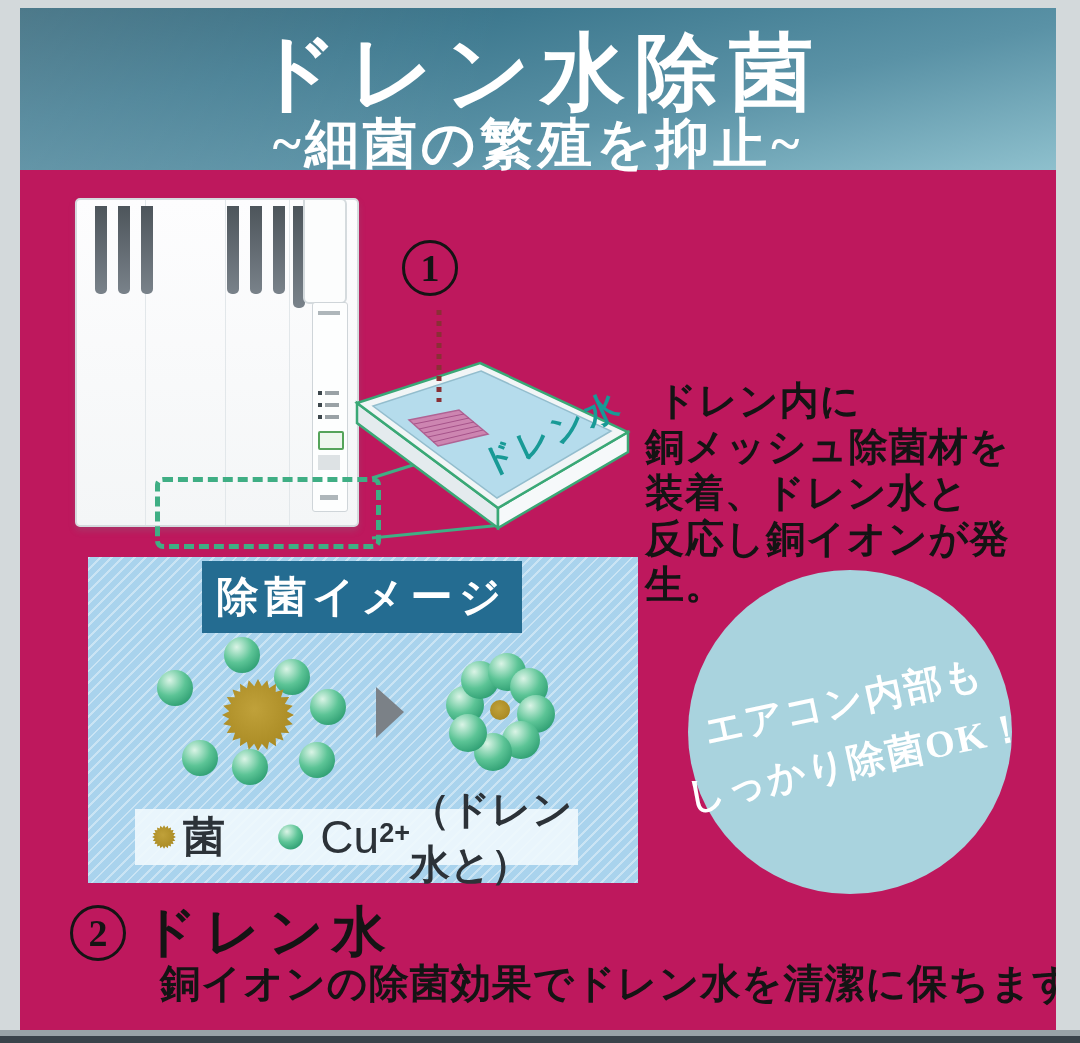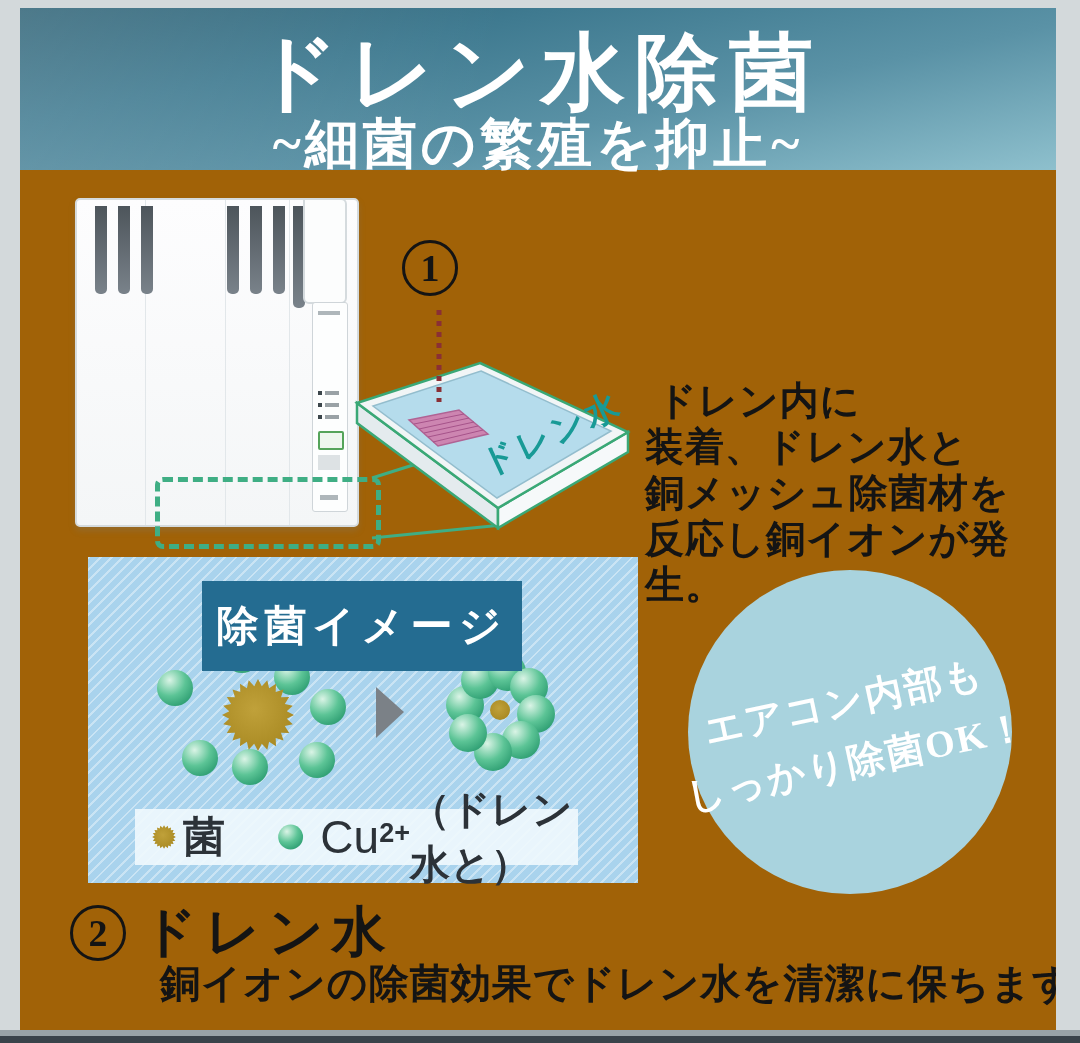--- a/index.html
+++ b/index.html
@@ -1,18 +1,18 @@
 <!DOCTYPE html>
 <html><head>
 <meta charset="utf-8">
 <style>
   html,body{margin:0;padding:0;}
   body{width:1080px;height:1043px;position:relative;font-family:"Liberation Serif","DejaVu Serif",serif;}
   .page{position:absolute;inset:0;width:1080px;height:1043px;background:#d3d9db;overflow:hidden;}
-  .content{position:absolute;left:20px;top:8px;width:1036px;height:1022px;background:#a16207;overflow:hidden;}
+  .content{position:absolute;left:20px;top:8px;width:1036px;height:1022px;background:#be185d;overflow:hidden;}
   
   .banner{position:absolute;left:0;top:0;width:1036px;height:162px;
     background:linear-gradient(168deg,#2b6074 0%,#3f7a90 30%,#5a92a6 62%,#8ec0cd 100%);}
   .banner .sheen{position:absolute;inset:0;background:linear-gradient(105deg,rgba(255,255,255,0.16) 0%,rgba(255,255,255,0) 45%);}
   .banner-title{position:absolute;left:0;top:8px;width:100%;text-align:center;color:#ffffff;
     font-size:84px;font-weight:bold;letter-spacing:10px;}
   .banner-sub{position:absolute;left:0;top:100px;width:100%;text-align:center;color:#ffffff;
     font-size:54px;font-weight:bold;letter-spacing:4px;}
   
   .ac{position:absolute;left:55px;top:190px;width:280px;height:325px;background:linear-gradient(180deg,#fdfdfe,#f4f6f7);
@@ -37,21 +37,21 @@
   .step2-head{left:50px;top:888px;}
   .step1-desc{position:absolute;left:625px;top:326px;width:430px;color:#141414;
     font-size:39px;font-weight:bold;line-height:46px;letter-spacing:1px;}
   .step1-desc .ln:first-child{padding-left:12px;margin-top:44px;}
   .step2-desc{position:absolute;left:140px;top:948px;width:880px;color:#141414;
     font-size:40px;font-weight:bold;letter-spacing:1px;white-space:nowrap;}
   
   .blue-box{position:absolute;left:68px;top:549px;width:550px;height:326px;background:#a9d3ed;}
   .blue-box .stripes{position:absolute;inset:0;
     background:repeating-linear-gradient(135deg,rgba(255,255,255,0.38) 0 2px,rgba(255,255,255,0) 2px 8px);}
-  .diagram-header{position:absolute;left:114px;top:24px;width:320px;height:90px;background:#246c91;
+  .diagram-header{position:absolute;left:114px;top:4px;width:320px;height:72px;background:#246c91;
     display:flex;align-items:center;justify-content:center;color:#ffffff;
     font-family:"Liberation Sans","DejaVu Sans",sans-serif;font-size:42px;font-weight:bold;letter-spacing:6px;}
   .germ-svg{position:absolute;left:0;top:0;width:550px;height:326px;}
   .legend{position:absolute;left:47px;top:252px;width:443px;height:56px;background:rgba(240,248,253,0.9);
     display:flex;align-items:center;padding-left:16px;box-sizing:border-box;
     font-family:"Liberation Sans","DejaVu Sans",sans-serif;color:#2c3238;}
   .legend .lg-label{font-size:42px;font-weight:bold;margin-left:6px;}
   .legend .cu{font-size:46px;margin-left:16px;}
   .legend sup{font-size:27px;font-weight:bold;position:relative;top:-4px;}
   .legend .ion-name{font-size:40px;font-weight:bold;}
@@ -152,22 +152,22 @@
         <line x1="93" y1="142" x2="143" y2="130"></line>
       </g>
 
       <line x1="99" y1="10" x2="99" y2="102" stroke="#8a2f35" stroke-width="5" stroke-dasharray="5 6"></line>
 
       <text x="148" y="176" transform="rotate(-25 148 176)" fill="#189a96" font-family="Liberation Sans, DejaVu Sans, sans-serif" font-size="34" font-weight="bold" letter-spacing="3">ドレン水</text>
     </svg>
 
     <div class="step1-desc">
       <div class="ln">ドレン内に</div>
+      <div class="ln">銅メッシュ除菌材を</div>
       <div class="ln">装着、ドレン水と</div>
-      <div class="ln">銅メッシュ除菌材を</div>
       <div class="ln">反応し銅イオンが発生。</div>
     </div>
 
     <div class="blue-box">
       <div class="stripes"></div>
       <svg class="germ-svg" viewBox="0 0 550 326">
 
         <g>
           <circle cx="87" cy="131" r="18" fill="url(#sphereG)"></circle>
           <circle cx="154" cy="98" r="18" fill="url(#sphereG)"></circle>

